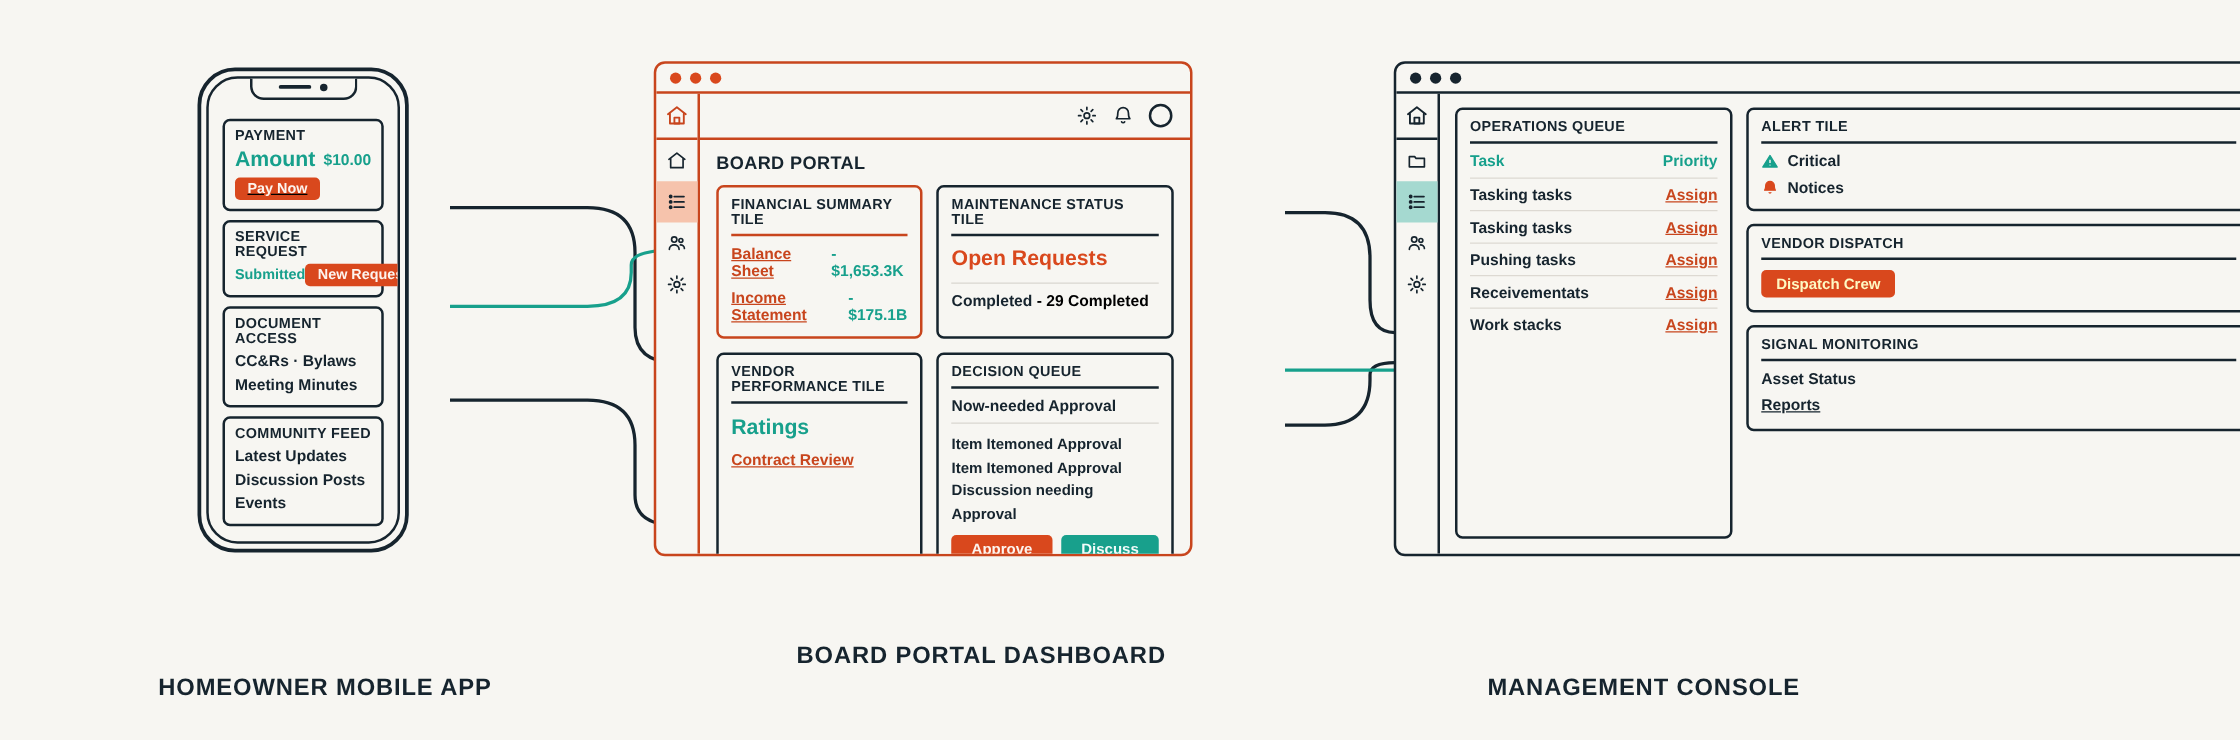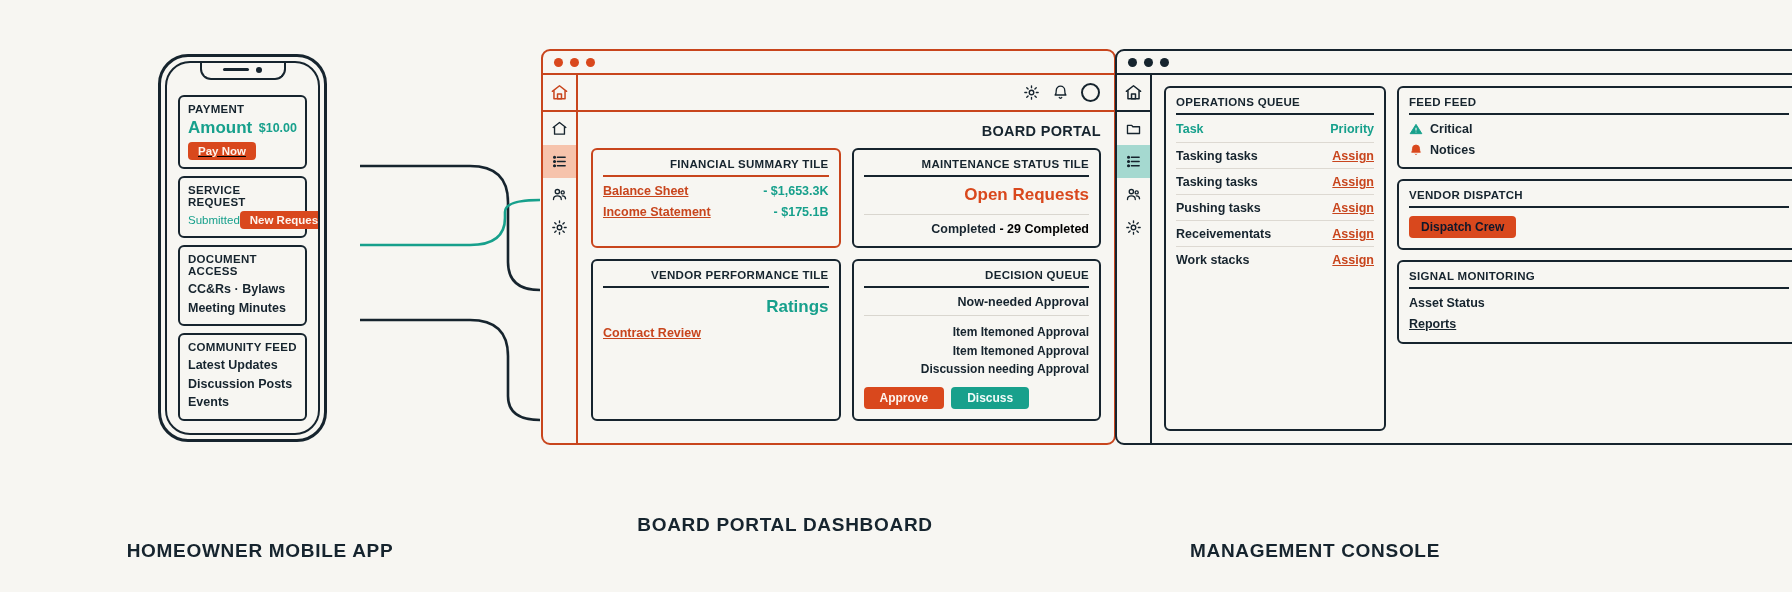--- a/index.html
+++ b/index.html
@@ -70,21 +70,21 @@
   .pcard-row { display: flex; align-items: center; justify-content: space-between; }
   .amount-label { font-size: 17px; font-weight: 700; color: #17a08c; }
   .amount-value { font-size: 12.5px; font-weight: 700; color: #17a08c; }
   .btn-orange {
     background: #d9481d; color: #fdf4ee;
     font-size: 11.5px; font-weight: 700;
     border-radius: 4px; padding: 3px 10px;
     border: none; display: inline-block; white-space: nowrap;
   }
   .pay-row { display: flex; justify-content: flex-start; margin-top: 4px; text-decoration: underline; }
-  .status-teal { font-size: 11.5px; font-weight: 400; color: #17a08c; }
+  .status-teal { font-size: 11.5px; font-weight: 700; color: #17a08c; }
   .plist { font-size: 12.5px; font-weight: 700; color: #16242e; line-height: 1.48; }
 
   
   .win {
     position: absolute;
     border-radius: 9px;
     background: #f7f6f2;
     overflow: hidden;
   }
   .win-orange { border: 2.6px solid #c8451d; }
@@ -118,21 +118,21 @@
   .rail-item.active-d { background: #a5d9d0; }
   .content { flex: 1; position: relative; }
   .content-topbar {
     height: 37px; display: flex; align-items: center; justify-content: flex-end;
     padding-right: 14px; gap: 12px;
   }
   .ctb-o { border-bottom: 2.6px solid #c8451d; }
   .avatar-ring { width: 19px; height: 19px; border-radius: 50%; border: 2px solid #16242e; }
 
   
-  #board-portal { left: 541px; top: 49px; width: 575px; height: 396px; text-align: right; }
+  #board-portal { left: 523px; top: 49px; width: 431px; height: 396px; }
   .bp-inner { padding: 11px 13px 13px 13px; }
   .bp-title {
     font-size: 14.5px; font-weight: 700; color: #16242e;
     letter-spacing: 0.3px; margin-bottom: 9px;
   }
   .tile-grid { display: grid; grid-template-columns: 1fr 1fr; gap: 11px; }
   .tile {
     border-radius: 6px; background: #f7f6f2;
     padding: 8px 10px 10px 10px;
   }
@@ -196,21 +196,21 @@
   .q-row:last-child { border-bottom: none; }
   .q-assign { color: #c8451d; text-decoration: underline; }
   .alert-row {
     display: flex; align-items: center; gap: 7px;
     font-size: 12.5px; font-weight: 700; color: #16242e;
     margin-top: 7px;
   }
   .plain-row { font-size: 12.5px; font-weight: 700; color: #16242e; margin-top: 7px; }
   .dispatch-wrap { margin-top: 8px; }
   .btn-dispatch {
-    background: #d9481d; color: #0f172a;
+    background: #d9481d; color: #fef9c3;
     font-size: 12px; font-weight: 700;
     border-radius: 4px; padding: 4px 12px; border: none;
     display: inline-block;
   }
   svg { display: block; }
 </style>
 </head>
 <body>
 
 <div class="stage">
@@ -452,21 +452,21 @@
               </div>
               <div class="q-row">
                 <span>Work stacks</span>
                 <span class="q-assign">Assign</span>
               </div>
             </div>
           </div>
 
           <div class="mc-right">
             <div class="panel">
-              <div class="panel-h">FEED FEED</div>
+              <div class="panel-h">ALERT TILE</div>
               <div class="alert-row">
                 <svg width="14" height="14" viewBox="0 0 24 24" fill="#17a08c" stroke="#17a08c" stroke-width="1.6" stroke-linejoin="round">
                   <path d="M12 4 22 20H2z"></path>
                     <path d="M12 10v4.5" stroke="#f7f6f2" stroke-width="2"></path>
                     <circle cx="12" cy="17.3" r="0.9" fill="#f7f6f2" stroke="none"></circle>
                 </svg>
                 <span>Critical</span>
               </div>
               <div class="alert-row">
                 <svg width="14" height="14" viewBox="0 0 24 24" fill="#d9481d" stroke="#d9481d" stroke-width="1.6" stroke-linejoin="round">

